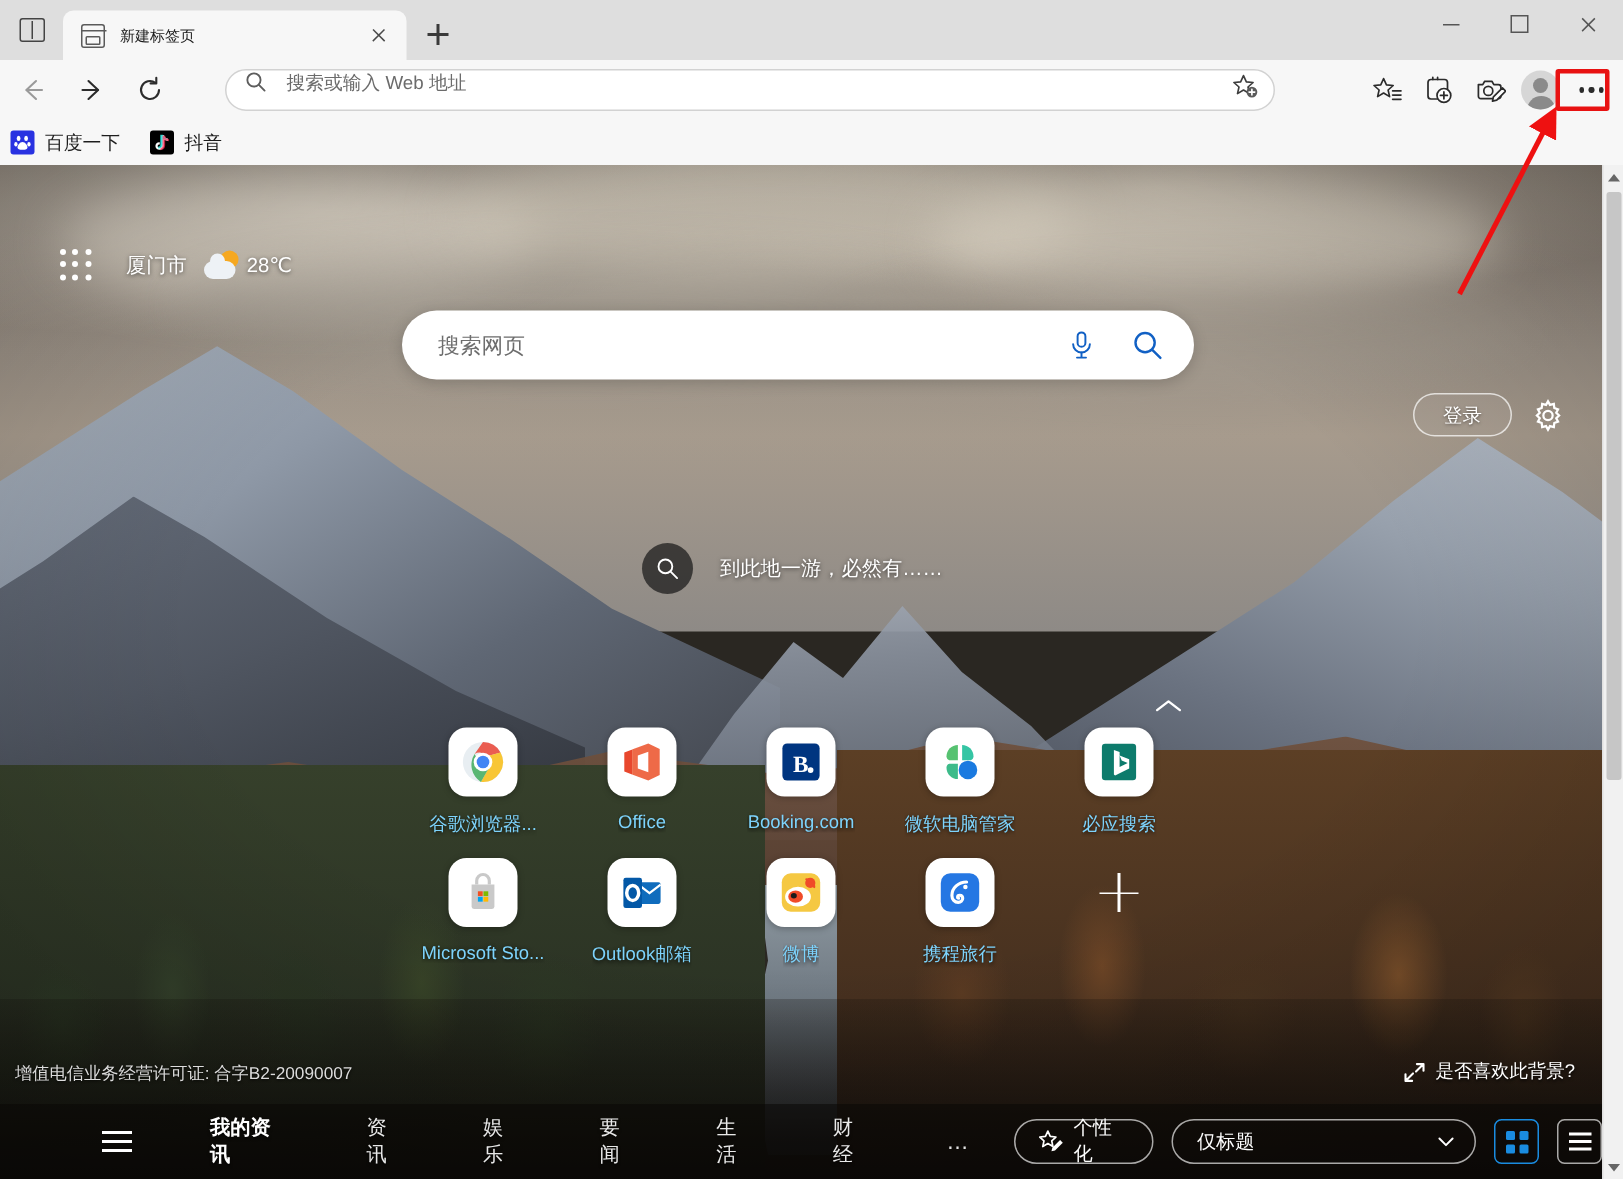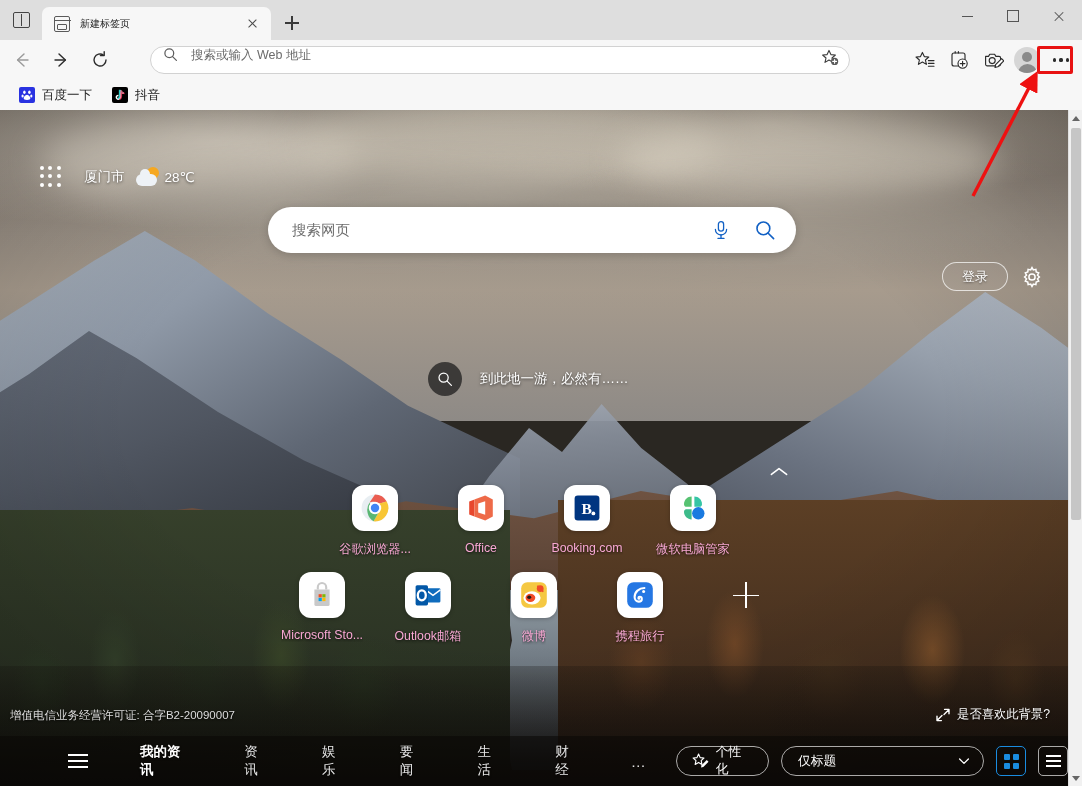--- a/index.html
+++ b/index.html
@@ -98,21 +98,21 @@
   }
   .dots-btn i { width:3.2px;height:3.2px;border-radius:50%;background:#2b2b2b;display:block; }
   .redbox {
     position: absolute; left: 1037px; top: 46px; width: 36px; height: 28px;
     border: 3px solid #e81212; border-radius: 2px; pointer-events:none;
   }
 
   
   .bookmarks {
     position: absolute; top: 80px; left: 0; width: 1082px; height: 30px;
-    background: #f7f7f7; display: flex; padding-left: 12px; gap: 6px;
+    background: #f7f7f7; display: flex; gap: 6px;
   }
   .bm { display:flex; align-items:center; gap:7px; padding: 3px 7px; border-radius:4px; }
   .bm-label { font-size: 12.5px; color: #1d1d1d; }
   .bm-ic { width:16px; height:16px; border-radius:2px; flex:0 0 auto; position:relative; }
   .bm-baidu { background:#2932e1; display:flex;align-items:center;justify-content:center; }
   .bm-douyin{ background:#000; display:flex;align-items:center;justify-content:center; }
 
   
   .ntp {
     position: absolute; top: 110px; left: 0; width: 1068px; height: 676px;
@@ -238,21 +238,21 @@
   
   .tiles { position:absolute; left:0; top:375px; width:1068px; }
   .tile-row { display:flex; justify-content:center; gap:0px; margin-bottom: 14px; }
   .tile { width:106px; display:flex; flex-direction:column; align-items:center; }
   .tile-ico {
     width:46px;height:46px;border-radius:12px;background:#fff;
     display:flex;align-items:center;justify-content:center;
     box-shadow:0 1px 4px rgba(0,0,0,.25);
   }
   .tile-lbl {
-    margin-top:10px; font-size:12.3px; color:#f9a8d4; text-shadow:0 1px 3px rgba(0,0,0,.8);
+    margin-top:10px; font-size:12.3px; color:#7dd3fc; text-shadow:0 1px 3px rgba(0,0,0,.8);
     max-width:104px; white-space:nowrap; overflow:hidden; text-overflow:ellipsis; text-align:center;
   }
   .tile-add { width:106px; display:flex; align-items:flex-start; justify-content:center; padding-top:10px;}
   .plus-ic { width:26px;height:26px; position:relative; }
   .plus-ic::before{content:"";position:absolute;left:0;top:12.5px;width:26px;height:1.6px;background:#fff;}
   .plus-ic::after {content:"";position:absolute;left:12.2px;top:0;width:1.6px;height:26px;background:#fff;}
 
   
   .license { position:absolute; left:10px; top:598px; font-size:11.5px; color:#dcdcdc; text-shadow:0 1px 2px rgba(0,0,0,.8); }
   .bgprompt { position:absolute; right:18px; top:596px; display:flex; align-items:center; gap:6px; }
@@ -551,20 +551,29 @@
           <div class="tile-ico">
             <svg width="30" height="30" viewBox="0 0 30 30">
               <path d="M13.6 3.6 C9.4 3.6 6 7 6 11.2 C6 12.4 6.6 13.4 7.8 13.8 L13.6 13.8 Z" fill="#56c271"></path>
               <path d="M16.4 3.6 C20.6 3.6 24 7 24 11.2 C24 12.4 23.4 13.4 22.2 13.8 L16.4 13.8 Z" fill="#35c5a4"></path>
               <path d="M13.6 26.4 C9.4 26.4 6 23 6 18.8 C6 17.6 6.6 16.6 7.8 16.2 L13.6 16.2 Z" fill="#3dbb8a"></path>
               <circle cx="20.3" cy="20.3" r="6.2" fill="#1a7ae0"></circle>
             </svg>
           </div>
           <div class="tile-lbl">微软电脑管家</div>
         </div>
+        <div class="tile">
+          <div class="tile-ico">
+            <svg width="30" height="30" viewBox="0 0 30 30">
+              <rect x="3.6" y="2.8" width="22.8" height="24.4" rx="2.2" fill="#0d7b6c"></rect>
+              <path d="M11.6 7 L15.4 8.4 V18.4 L20.8 15.6 L16.8 14 L15.4 10.6 L21.8 13.2 V19.4 L12.4 24 L11.6 23.4 Z" fill="#fff"></path>
+            </svg>
+          </div>
+          <div class="tile-lbl">必应搜索</div>
+        </div>
       </div>
 
       <div class="tile-row">
         <div class="tile">
           <div class="tile-ico">
             <svg width="30" height="30" viewBox="0 0 30 30">
               <path d="M7.4 9.6 H22.6 V24.4 A1.6 1.6 0 0 1 21 26 H9 A1.6 1.6 0 0 1 7.4 24.4 Z" fill="#c9c9c9"></path>
               <path d="M10.8 9.6 V7.2 A4.2 4.2 0 0 1 19.2 7.2 V9.6" fill="none" stroke="#c9c9c9" stroke-width="2.1"></path>
               <rect x="11.6" y="14.2" width="3.2" height="3.2" fill="#f25022"></rect>
               <rect x="15.3" y="14.2" width="3.2" height="3.2" fill="#7fba00"></rect>

